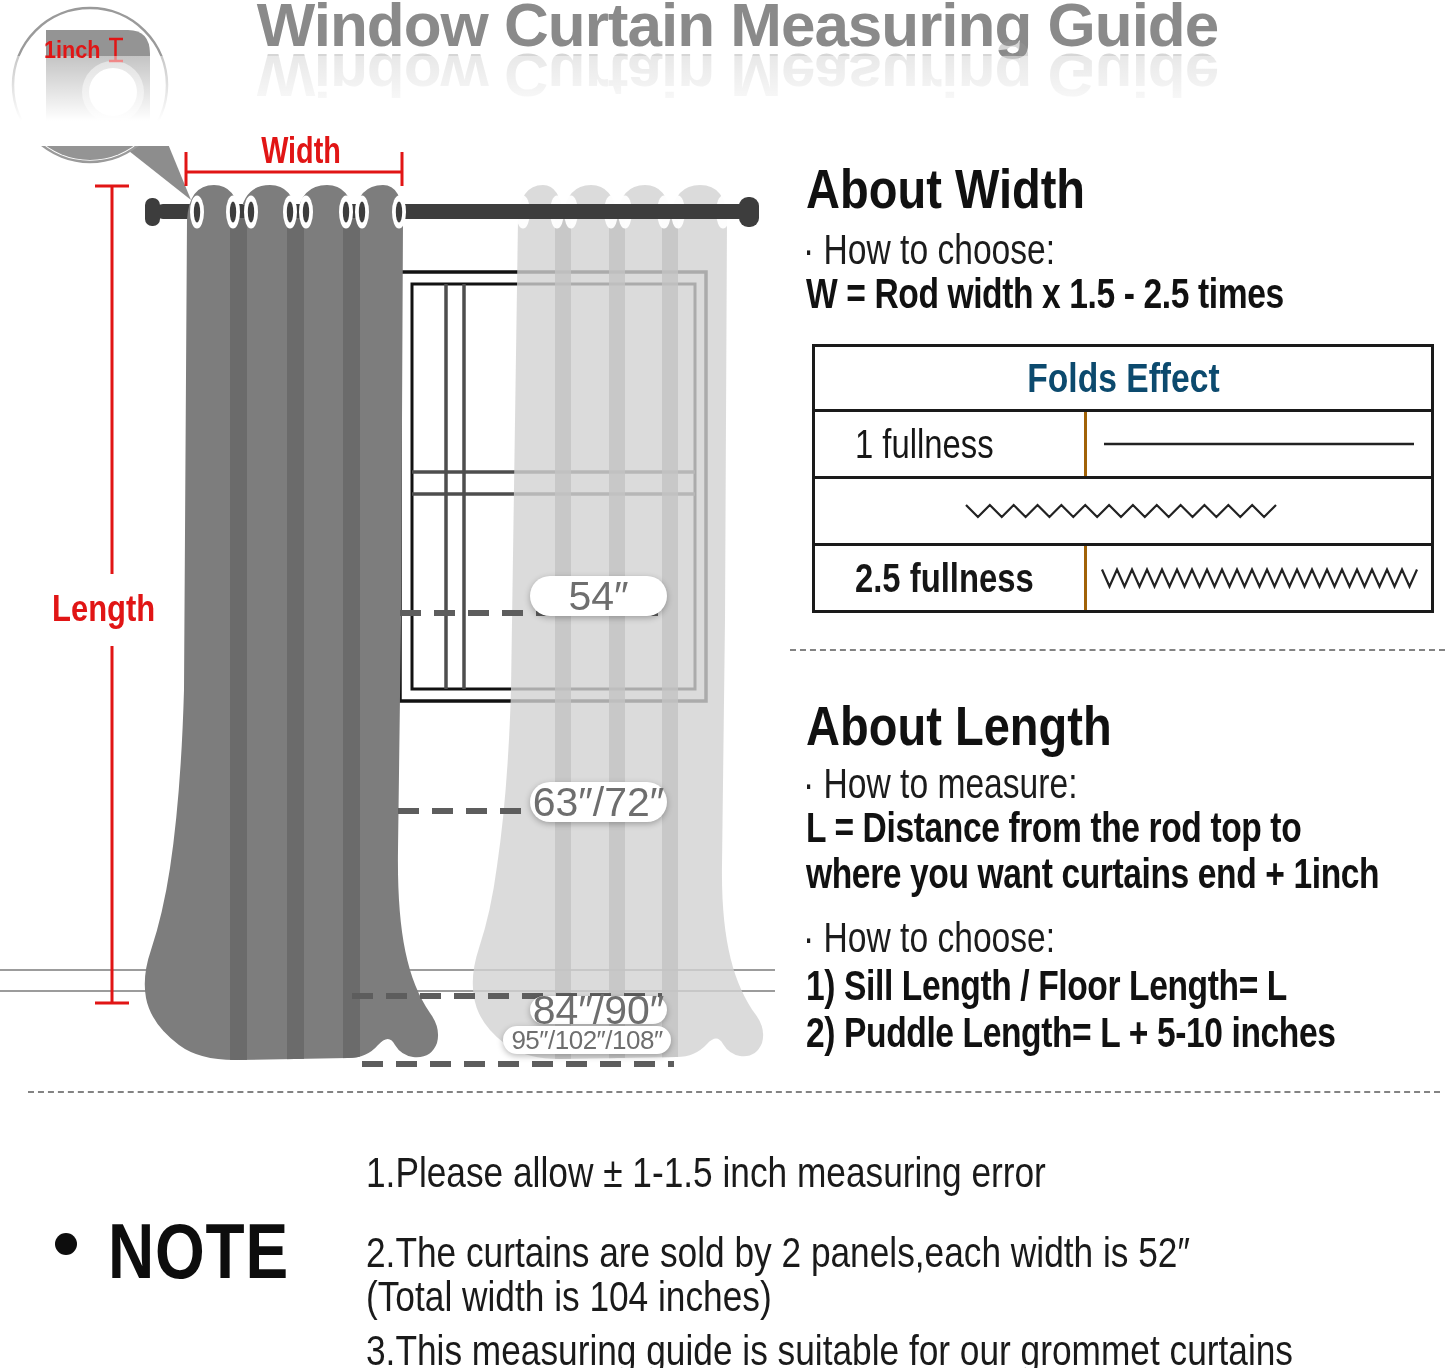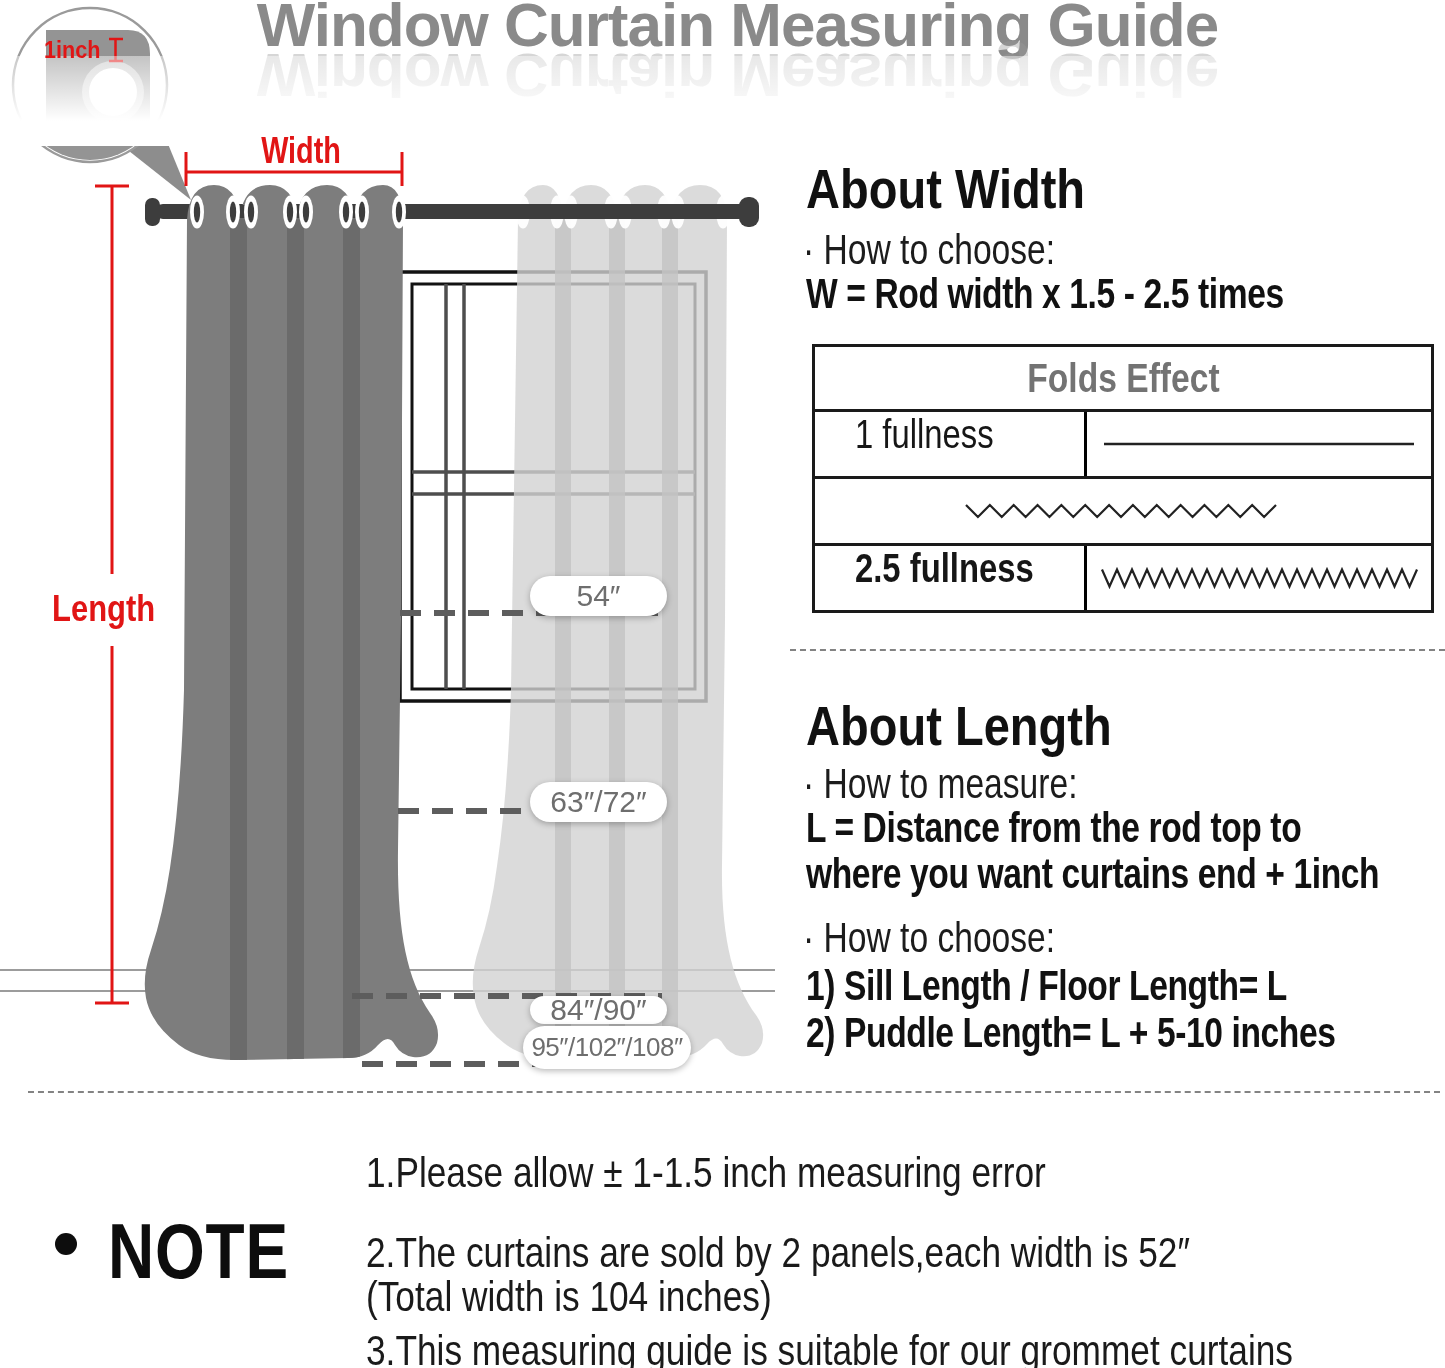--- a/index.html
+++ b/index.html
@@ -25,26 +25,26 @@
   
   .red{color:#e11515;font-weight:700;white-space:nowrap;z-index:4;}
   .lab-1inch{left:44px;top:36px;font-size:24px;transform:scaleX(.9);transform-origin:left top;}
   .lab-width{left:241px;top:130px;width:120px;text-align:center;font-size:36px;transform:scaleX(.8);transform-origin:center top;}
   .lab-length{left:52px;top:588px;font-size:36px;transform:scaleX(.86);transform-origin:left top;}
   
   .pill{
     position:absolute;background:#fff;border-radius:22px;z-index:5;
     box-shadow:0 2px 6px rgba(0,0,0,.28);color:#6e6e6e;
     display:flex;align-items:center;justify-content:center;
-    font-size:30px;white-space:nowrap;
+    font-size:41px;white-space:nowrap;
   }
   .pill-54   {left:530px;top:576px;width:137px;height:40px;}
   .pill-63   {left:530px;top:770px;width:137px;height:40px;margin-top:12px;}
   .pill-84   {left:530px;top:996px;width:137px;height:28px;}
-  .pill-95   {left:523px;top:1026px;width:168px;height:43px;font-size:26px;letter-spacing:-.5px;}
+  .pill-95   {left:503px;top:1026px;width:168px;height:28px;font-size:26px;letter-spacing:-.5px;}
   
   .dash-thick{position:absolute;height:6px;z-index:4;
     background:repeating-linear-gradient(90deg,#5d5d5d 0 21px,transparent 21px 34px);}
   .d54{left:400px;top:610px;width:258px;}
   .d63{left:398px;top:808px;width:260px;}
   .d84{left:352px;top:993px;width:310px;}
   .d95{left:362px;top:1061px;width:312px;}
   .dash-thin{position:absolute;border-top:2px dashed #838383;z-index:2;}
   .sep-bottom{left:28px;top:1091px;width:1412px;}
   .sep-right{left:790px;top:649px;width:655px;}
@@ -61,26 +61,26 @@
   .al-f1{left:806px;top:804px;}
   .al-f2{left:806px;top:850px;}
   .al-sub2{left:803px;top:914px;}
   .al-o1{left:806px;top:962px;}
   .al-o2{left:806px;top:1009px;}
   
   .folds-table{position:absolute;left:812px;top:344px;width:622px;z-index:2;
     border:3px solid #1a1a1a;background:#fff;box-sizing:border-box;}
   .ft-header{height:62px;border-bottom:3px solid #1a1a1a;
     display:flex;align-items:center;justify-content:center;
-    font-size:40px;font-weight:700;color:#737373;}
+    font-size:40px;font-weight:700;color:#0c4a6e;}
   .ft-header span{transform:scaleX(.84);white-space:nowrap;}
   .ft-row{display:flex;height:64px;border-bottom:3px solid #1a1a1a;}
   .ft-row:last-child{border-bottom:none;font-weight:bold;}
-  .ft-label{width:272px;box-sizing:border-box;border-right:3px solid #000000;
-    display:flex;padding-left:40px;
+  .ft-label{width:272px;box-sizing:border-box;border-right:3px solid #a16207;
+    display:flex;align-items:center;padding-left:40px;
     font-size:40px;color:#161616;}
   .ft-label span{transform:scaleX(.82);transform-origin:left center;white-space:nowrap;}
   .ft-fold{flex:1;display:flex;align-items:center;justify-content:center;}
   
   .note-dot{left:55px;top:1233px;width:22px;height:22px;border-radius:50%;background:#0d0d0d;z-index:2;}
   .note-heading{left:108px;top:1206px;font-size:78px;font-weight:700;color:#0d0d0d;
     letter-spacing:1px;transform:scaleX(.82);transform-origin:left top;white-space:nowrap;z-index:2;}
   .note-item{position:absolute;left:366px;font-size:43px;color:#1a1a1a;
     transform:scaleX(.82);transform-origin:left top;white-space:nowrap;z-index:2;}
   .ni1{top:1148px;}

